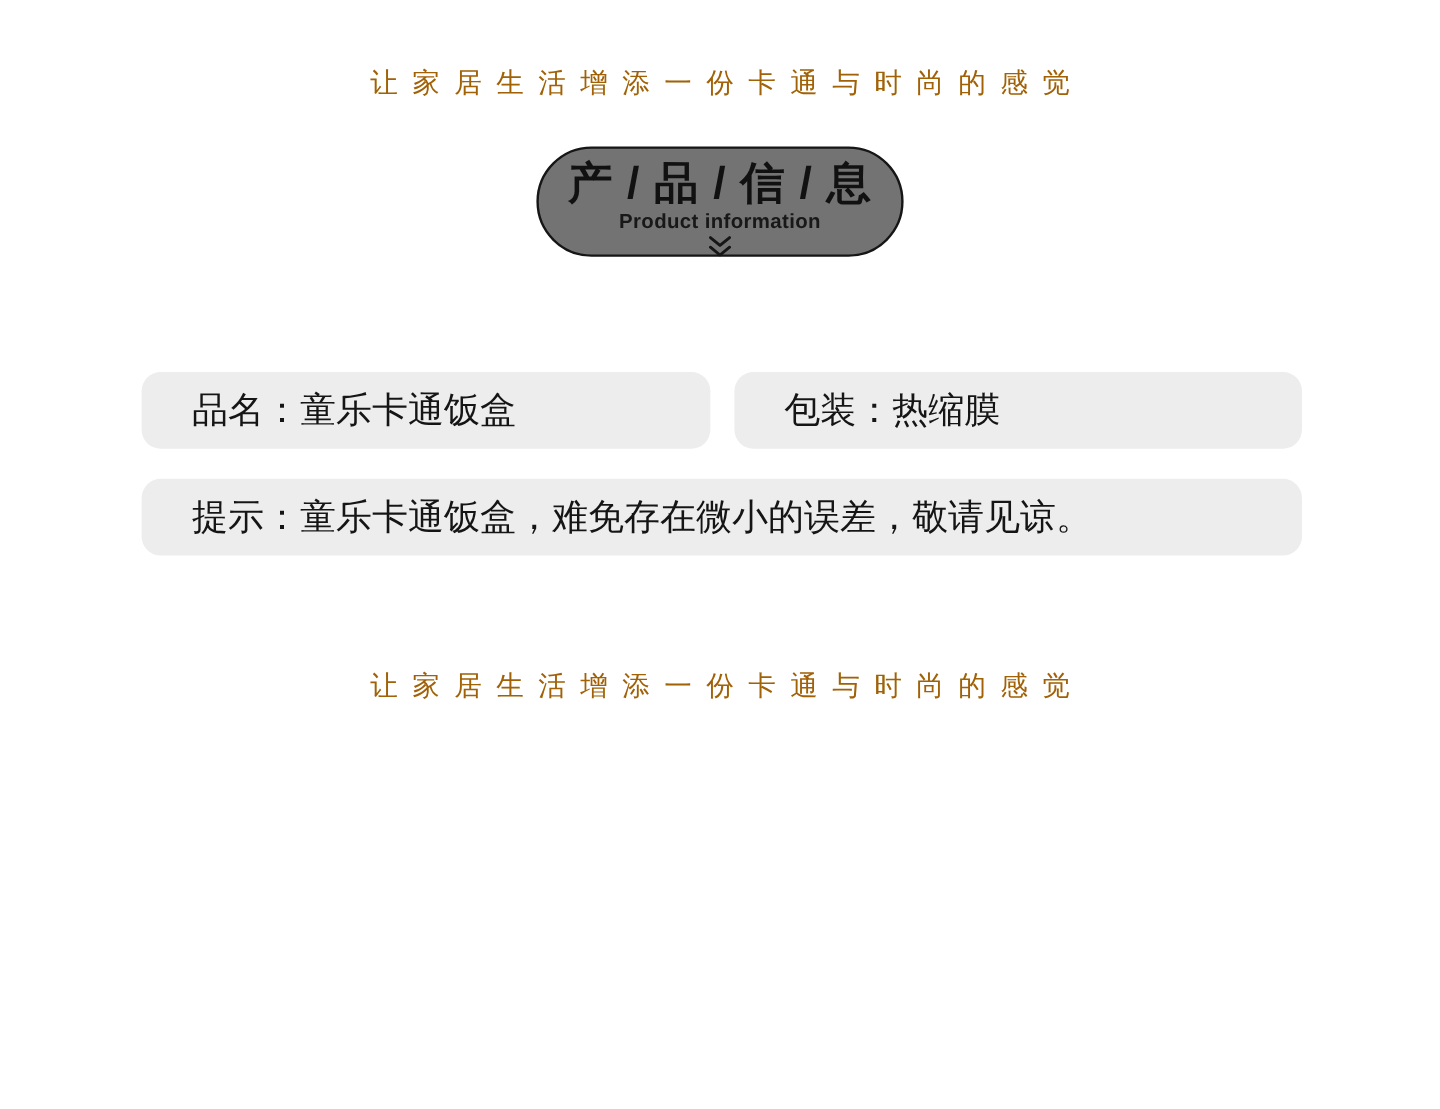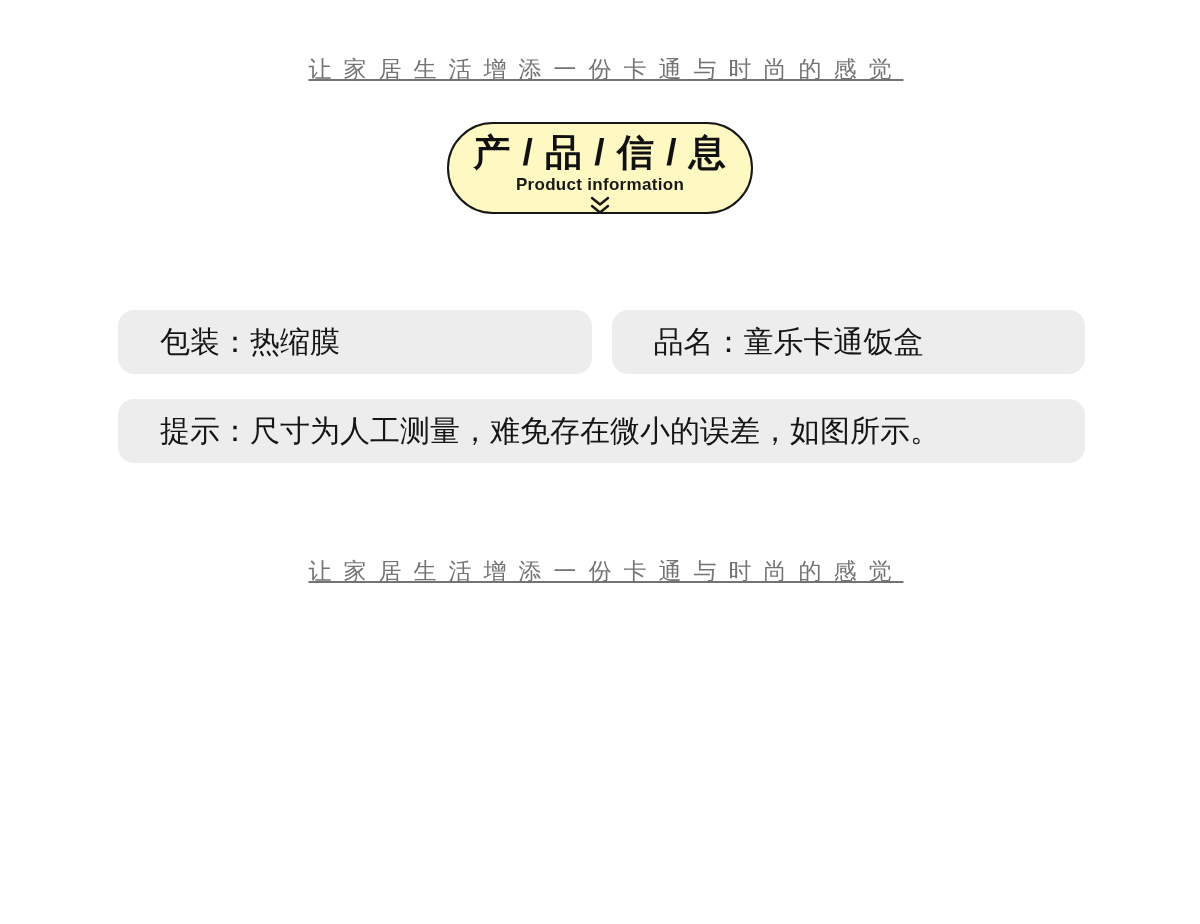--- a/index.html
+++ b/index.html
@@ -14,35 +14,34 @@
   .page { width: 1200px; height: 924px; position: relative; }
 
   
   .tagline {
     margin-top: 55px;
     text-align: center;
     font-size: 23px;
     line-height: 28px;
     font-weight: 500;
     letter-spacing: 12px;
-    color: #737373;
+    color: #a16207;
     white-space: nowrap;
     text-indent: 12px; 
-    text-decoration: underline;
   }
   .tagline.second { margin-top: 94px; }
 
   
   .pill {
     box-sizing: border-box;
     width: 306px; height: 92px;
     margin: 39px auto 0 auto;
     border: 2px solid #161616;
     border-radius: 46px;
-    background: #fef9c3;
+    background: #737373;
     display: flex;
     flex-direction: column;
     align-items: center;
     justify-content: flex-start;
     padding-top: 7px;
   }
   .pill.second { margin-top: 40px; }
   .pill-title {
     font-size: 37px;
     line-height: 44px;
@@ -97,21 +96,21 @@
     <div class="pill-subtitle">Product information</div>
     <span class="pill-chevron">
       <svg width="26" height="20" viewBox="0 0 26 20">
         <polyline points="5,2 13,8.5 21,2" fill="none" stroke="#161616" stroke-width="2.4" stroke-linecap="round" stroke-linejoin="round"></polyline>
         <polyline points="5,10 13,16.5 21,10" fill="none" stroke="#161616" stroke-width="2.4" stroke-linecap="round" stroke-linejoin="round"></polyline>
       </svg>
     </span>
   </div>
 
   <div class="info-grid">
+    <div class="info-box">品名：童乐卡通饭盒</div>
     <div class="info-box">包装：热缩膜</div>
-    <div class="info-box">品名：童乐卡通饭盒</div>
-    <div class="info-box full">提示：尺寸为人工测量，难免存在微小的误差，如图所示。</div>
+    <div class="info-box full">提示：童乐卡通饭盒，难免存在微小的误差，敬请见谅。</div>
   </div>
 
   <div class="tagline second">让家居生活增添一份卡通与时尚的感觉</div>
 
 
 </div>
 
 </body></html>

